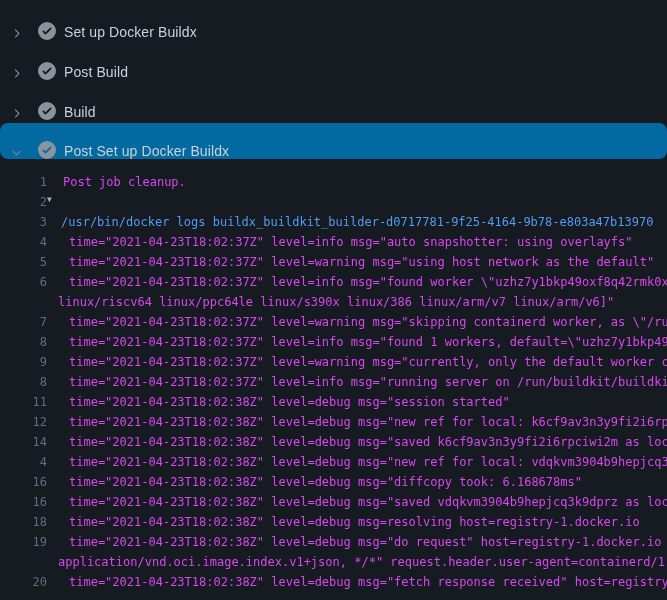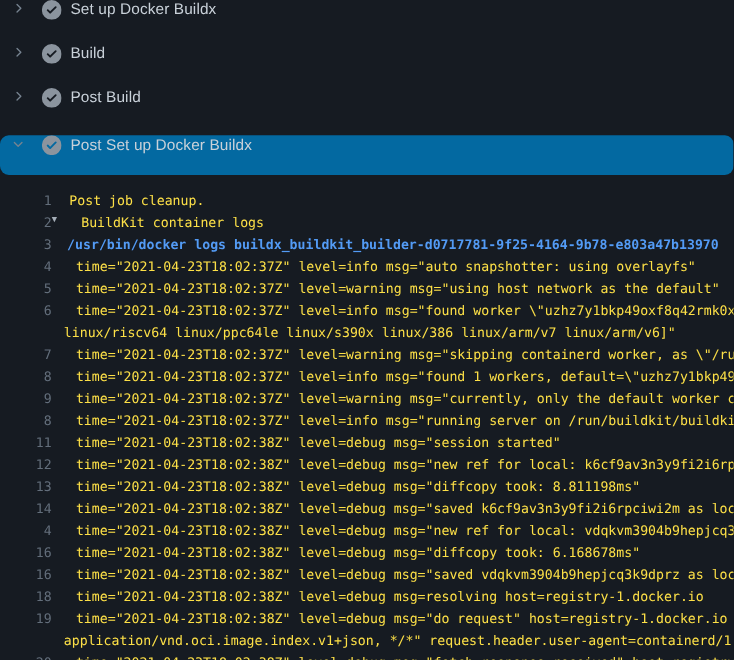--- a/index.html
+++ b/index.html
@@ -9,21 +9,21 @@
     height: 600px;
     overflow: hidden;
     background: #161b22;
     font-family: "Liberation Sans", sans-serif;
   }
   
   #steps { padding-top: 0; }
   .step-row {
     height: 40px;
     display: flex;
-    align-items: flex-start;
+    align-items: flex-end;
     padding-left: 9px;
     cursor: pointer;
     box-sizing: border-box;
   }
   .step-row.expanded {
     background: #0369a1;
     border-radius: 8px;
     height: 36px;
     margin-top: 3px;
   }
@@ -57,23 +57,23 @@
     line-height: 20px;
     white-space: pre;
   }
   .num {
     width: 47px;
     flex: none;
     text-align: right;
     color: #636e7b;
     cursor: pointer;
   }
-  .txt { margin-left: 16px; color: #fde047; }
+  .txt { margin-left: 16px; color: #d946ef; }
   .t-entry .txt   { margin-left: 22px; }
-  .t-command .txt { margin-left: 14px; color: #539bf5; font-weight: 700; }
+  .t-command .txt { margin-left: 14px; color: #539bf5; font-weight: 400; }
   .t-wrap .txt    { margin-left: 11px; }
   .marker {
     display: inline-block;
     font-size: 8px;
     margin-right: 6px;
     color: #a5aeb8;
     transform: translateY(-2px);
     cursor: pointer;
   }
 </style>
@@ -100,35 +100,35 @@
     <span class="chev">
       <svg width="13" height="13" viewBox="0 0 16 16">
             <path fill="#768390" d="M6.22 3.22a.75.75 0 011.06 0l4.25 4.25a.75.75 0 010 1.06l-4.25 4.25a.75.75 0 01-1.06-1.06L9.94 8 6.22 4.28a.75.75 0 010-1.06z"></path>
           </svg>
     </span>
     <span class="check">
       <svg width="18" height="18" viewBox="0 0 16 16">
             <path fill-rule="evenodd" fill="#8b949e" d="M8 16A8 8 0 118 0a8 8 0 010 16zm3.78-9.72a.75.75 0 00-1.06-1.06L6.75 9.19 5.28 7.72a.75.75 0 00-1.06 1.06l2 2a.75.75 0 001.06 0l3.5-3.5z"></path>
           </svg>
     </span>
+    <span class="step-label">Post Build</span>
+  </div>
+
+  <div class="step-row">
+    <span class="chev">
+      <svg width="13" height="13" viewBox="0 0 16 16">
+            <path fill="#768390" d="M6.22 3.22a.75.75 0 011.06 0l4.25 4.25a.75.75 0 010 1.06l-4.25 4.25a.75.75 0 01-1.06-1.06L9.94 8 6.22 4.28a.75.75 0 010-1.06z"></path>
+          </svg>
+    </span>
+    <span class="check">
+      <svg width="18" height="18" viewBox="0 0 16 16">
+            <path fill-rule="evenodd" fill="#8b949e" d="M8 16A8 8 0 118 0a8 8 0 010 16zm3.78-9.72a.75.75 0 00-1.06-1.06L6.75 9.19 5.28 7.72a.75.75 0 00-1.06 1.06l2 2a.75.75 0 001.06 0l3.5-3.5z"></path>
+          </svg>
+    </span>
     <span class="step-label">Build</span>
-  </div>
-
-  <div class="step-row">
-    <span class="chev">
-      <svg width="13" height="13" viewBox="0 0 16 16">
-            <path fill="#768390" d="M6.22 3.22a.75.75 0 011.06 0l4.25 4.25a.75.75 0 010 1.06l-4.25 4.25a.75.75 0 01-1.06-1.06L9.94 8 6.22 4.28a.75.75 0 010-1.06z"></path>
-          </svg>
-    </span>
-    <span class="check">
-      <svg width="18" height="18" viewBox="0 0 16 16">
-            <path fill-rule="evenodd" fill="#8b949e" d="M8 16A8 8 0 118 0a8 8 0 010 16zm3.78-9.72a.75.75 0 00-1.06-1.06L6.75 9.19 5.28 7.72a.75.75 0 00-1.06 1.06l2 2a.75.75 0 001.06 0l3.5-3.5z"></path>
-          </svg>
-    </span>
-    <span class="step-label">Post Build</span>
   </div>
 
   <div class="step-row expanded">
     <span class="chev">
       <svg width="13" height="13" viewBox="0 0 16 16">
             <path fill="#768390" d="M6.22 3.22a.75.75 0 011.06 0l4.25 4.25a.75.75 0 010 1.06l-4.25 4.25a.75.75 0 01-1.06-1.06L9.94 8 6.22 4.28a.75.75 0 010-1.06z"></path>
           </svg>
     </span>
     <span class="check">
       <svg width="18" height="18" viewBox="0 0 16 16">
@@ -139,21 +139,21 @@
   </div>
 </div>
   <div id="log">
   <div class="log-row t-plain">
     <span class="num">1</span>
     <span class="txt">Post job cleanup.</span>
   </div>
 
   <div class="log-row t-group">
     <span class="num">2</span>
-    <span class="marker">▼</span><span class="txt">BuildKit container logs</span>
+    <span class="marker">▼</span>
   </div>
 
   <div class="log-row t-command">
     <span class="num">3</span>
     <span class="txt">/usr/bin/docker logs buildx_buildkit_builder-d0717781-9f25-4164-9b78-e803a47b13970</span>
   </div>
 
   <div class="log-row t-entry">
     <span class="num">4</span>
     <span class="txt">time="2021-04-23T18:02:37Z" level=info msg="auto snapshotter: using overlayfs"</span>
@@ -197,24 +197,20 @@
   <div class="log-row t-entry">
     <span class="num">11</span>
     <span class="txt">time="2021-04-23T18:02:38Z" level=debug msg="session started"</span>
   </div>
 
   <div class="log-row t-entry">
     <span class="num">12</span>
     <span class="txt">time="2021-04-23T18:02:38Z" level=debug msg="new ref for local: k6cf9av3n3y9fi2i6rpc</span>
   </div>
 
-  <div class="log-row t-entry">
-    <span class="num">13</span>
-    <span class="txt">time="2021-04-23T18:02:38Z" level=debug msg="diffcopy took: 8.811198ms"</span>
-  </div>
 
   <div class="log-row t-entry">
     <span class="num">14</span>
     <span class="txt">time="2021-04-23T18:02:38Z" level=debug msg="saved k6cf9av3n3y9fi2i6rpciwi2m as loca</span>
   </div>
 
   <div class="log-row t-entry">
     <span class="num">4</span>
     <span class="txt">time="2021-04-23T18:02:38Z" level=debug msg="new ref for local: vdqkvm3904b9hepjcq3k</span>
   </div>

